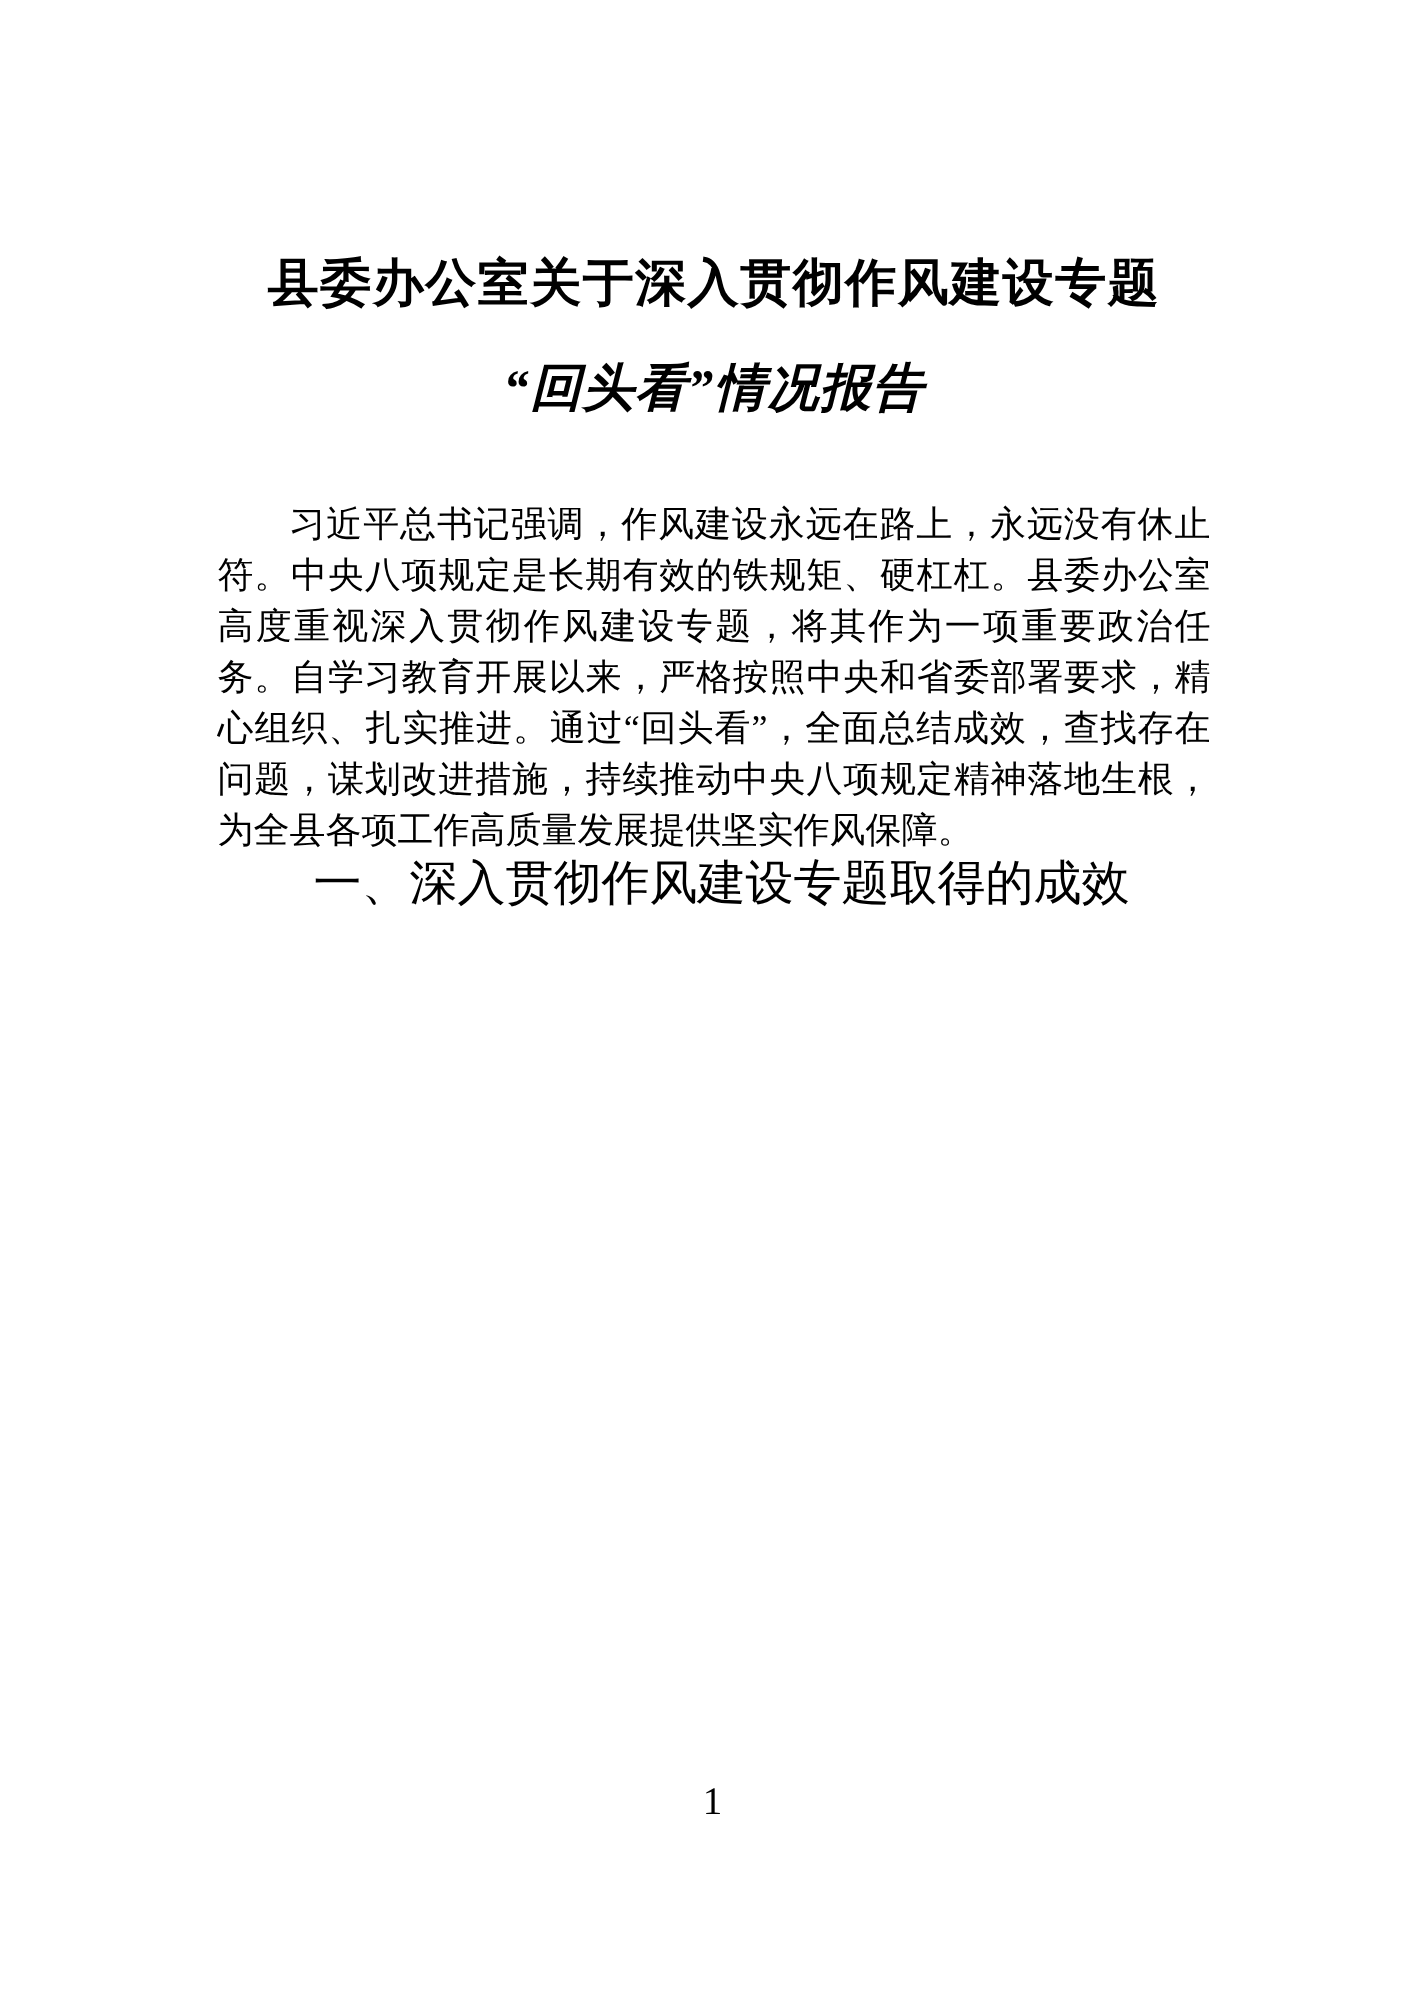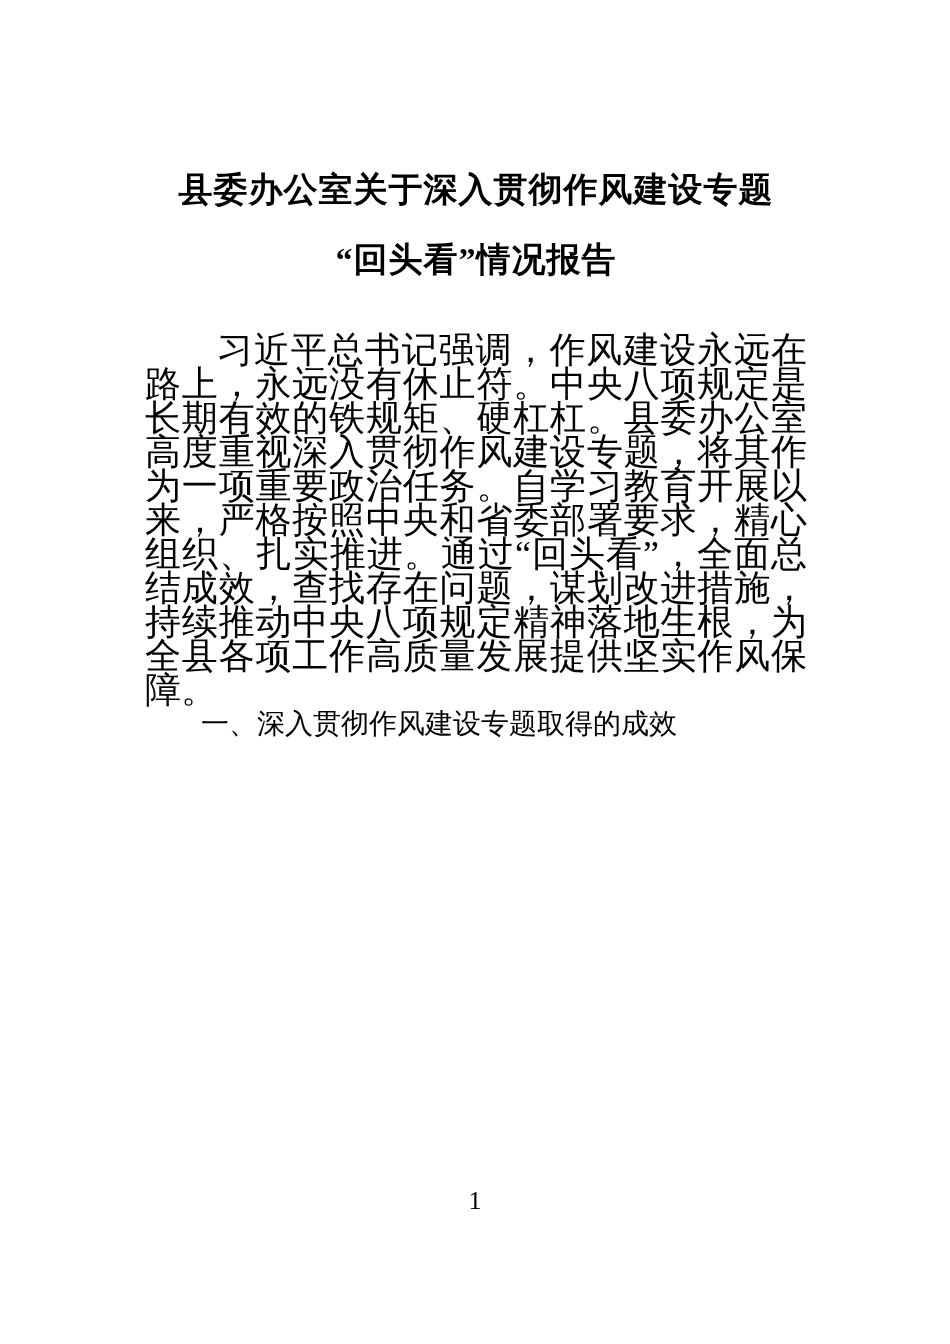--- a/index.html
+++ b/index.html
@@ -33,32 +33,33 @@
     letter-spacing: 1px;
     margin: 0;
     padding: 0;
   }
   .doc-title.line1 {
     margin-top: 10px;
     margin-bottom: 36px;
   }
   .doc-title.line2 {
     margin-bottom: 56px;
+    font-style: italic;
   }
   .body-text {
-    font-size: 36px;
+    font-size: 24px;
     line-height: 34px;
     text-align: justify;
     text-indent: 2em;
     margin: 0;
     padding: 0;
     word-break: break-all;
   }
   .section-heading {
-    font-size: 28px;
+    font-size: 32px;
     line-height: 34px;
     text-indent: 2em;
     margin: 0;
     padding: 0;
   }
   .page-number {
     position: absolute;
     left: 0;
     right: 0;
     top: 1186px;

